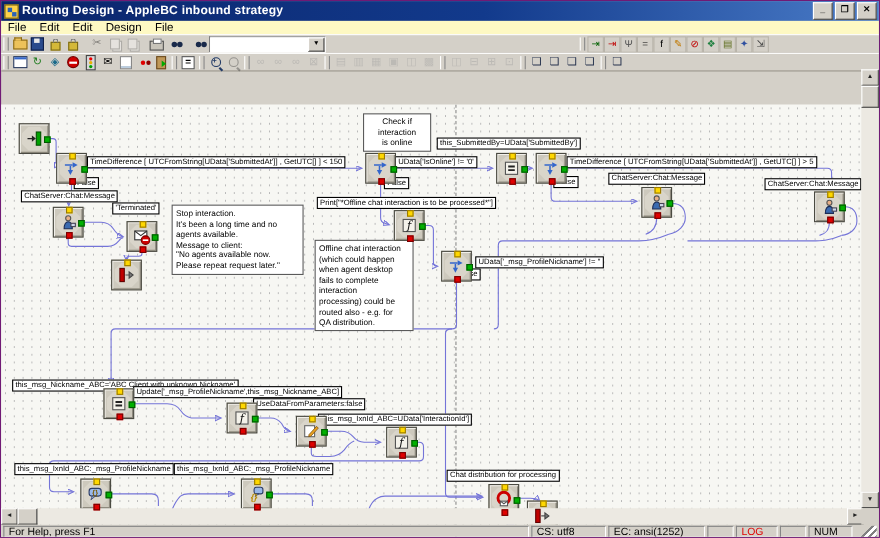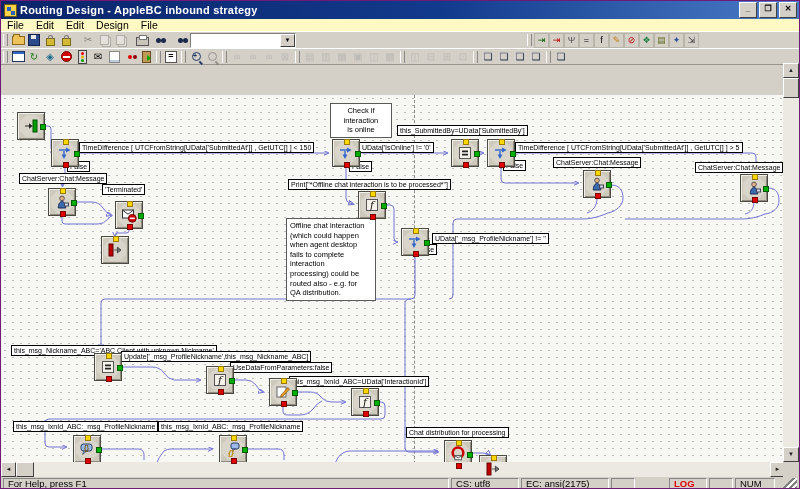--- a/index.html
+++ b/index.html
@@ -72,21 +72,21 @@
   
   .vscroll{position:absolute;right:0;top:62px;width:16px;height:399px;background:#ece9e2;}
   .hscroll{position:absolute;left:0;top:461px;width:784px;height:15px;background:#ece9e2;}
   .corner{position:absolute;right:0;top:461px;width:16px;height:15px;background:#d4d0c8;}
   .sbtn{position:absolute;background:#d4d0c8;border:1px solid;border-color:#fff #404040 #404040 #fff;font-size:6px;text-align:center;color:#222;box-sizing:border-box;}
   .thumb{position:absolute;background:#d4d0c8;border:1px solid;border-color:#fff #404040 #404040 #fff;box-sizing:border-box;}
   
   .statusbar{position:absolute;left:0;top:476px;right:0;height:13px;background:#d4d0c8;display:flex;align-items:stretch;gap:2px;padding:1px 2px;box-sizing:border-box;font-size:9.5px;}
   .panel{border:1px solid;border-color:#868686 #fff #fff #868686;padding:0 4px;line-height:10px;white-space:nowrap;overflow:hidden;}
   .panel.help{flex:1;}
-  .panel.log{color:#e00000;font-weight:bold;margin-left:32px;}
+  .panel.log{color:#e00000;font-weight:normal;}
   .gripc{width:12px;border:none;background:
     linear-gradient(135deg,transparent 50%,#808080 50%,#808080 60%,#fff 60%,#fff 70%,#808080 70%,#808080 80%,#fff 80%,#fff 90%,#808080 90%);}
 </style>
 </head>
 <body>
 
 <div class="win">
 
   <div class="titlebar">
     <div class="appicon">
@@ -332,20 +332,26 @@
         <path d="M100,354 H137 Q143,354 143,360 V365"></path>
         <path d="M86,368 V374 Q86,378 90,378 H145 Q151,378 154,372 Q158,361 163,356 Q166,354 170,354 H211" marker-end="url(#arr)"></path>
         <path d="M246,354 H277 Q283,354 283,360 V365"></path>
         <path d="M232,368 V375 Q232,379 236,379 H323 Q330,379 333,372 Q336,361 342,358 Q345,356 349,356 H436" marker-end="url(#arr)"></path>
         <path d="M471,358 H481 Q487,358 489,360" marker-end="url(#arr)"></path>
         <path d="M457,373 V377 Q457,381 461,381 H466 Q470,381 472,378"></path>
       </svg>
       <div class="comment" style="left: 329px; top: 8px; width: 54px; text-align: center;">Check if
 interaction
 is online</div>
+      <div class="comment" style="left: 155px; top: 91px; width: 112px; text-align: left;">Stop interaction.
+It's been a long time and no
+agents available.
+Message to client:
+"No agents available now.
+Please repeat request later."</div>
       <div class="comment" style="left: 285px; top: 123px; width: 82px; text-align: left;">Offline chat interaction
 (which could happen
 when agent desktop
 fails to complete
 interaction
 processing) could be
 routed also - e.g. for
 QA distribution.</div>
       <div class="dlabel" style="left: 78px; top: 47px;">TimeDifference [ UTCFromString[UData['SubmittedAt']]  , GetUTC[]  ] &lt; 150</div>
       <div class="dlabel" style="left: 66px; top: 66px;">False</div>
@@ -571,20 +577,20 @@
   <div class="hscroll">
     <div class="sbtn" style="left:0;top:0;width:15px;height:15px;line-height:13px;">◄</div>
     <div class="thumb" style="left:15px;top:0;width:18px;height:15px;"></div>
     <div class="sbtn" style="right:0;top:0;width:15px;height:15px;line-height:13px;">►</div>
   </div>
   <div class="corner"></div>
 
   <div class="statusbar">
     <div class="panel help">For Help, press F1</div>
     <div class="panel" style="width:58px">CS: utf8</div>
-    <div class="panel" style="width:78px">EC: ansi(2175)</div>
+    <div class="panel" style="width:78px">EC: ansi(1252)</div>
     <div class="panel" style="width:14px"></div>
     <div class="panel log" style="width:28px">LOG</div>
     <div class="panel" style="width:14px"></div>
     <div class="panel" style="width:30px">NUM</div>
     <div class="panel gripc"></div>
   </div>
 </div>
 
 </body></html>

